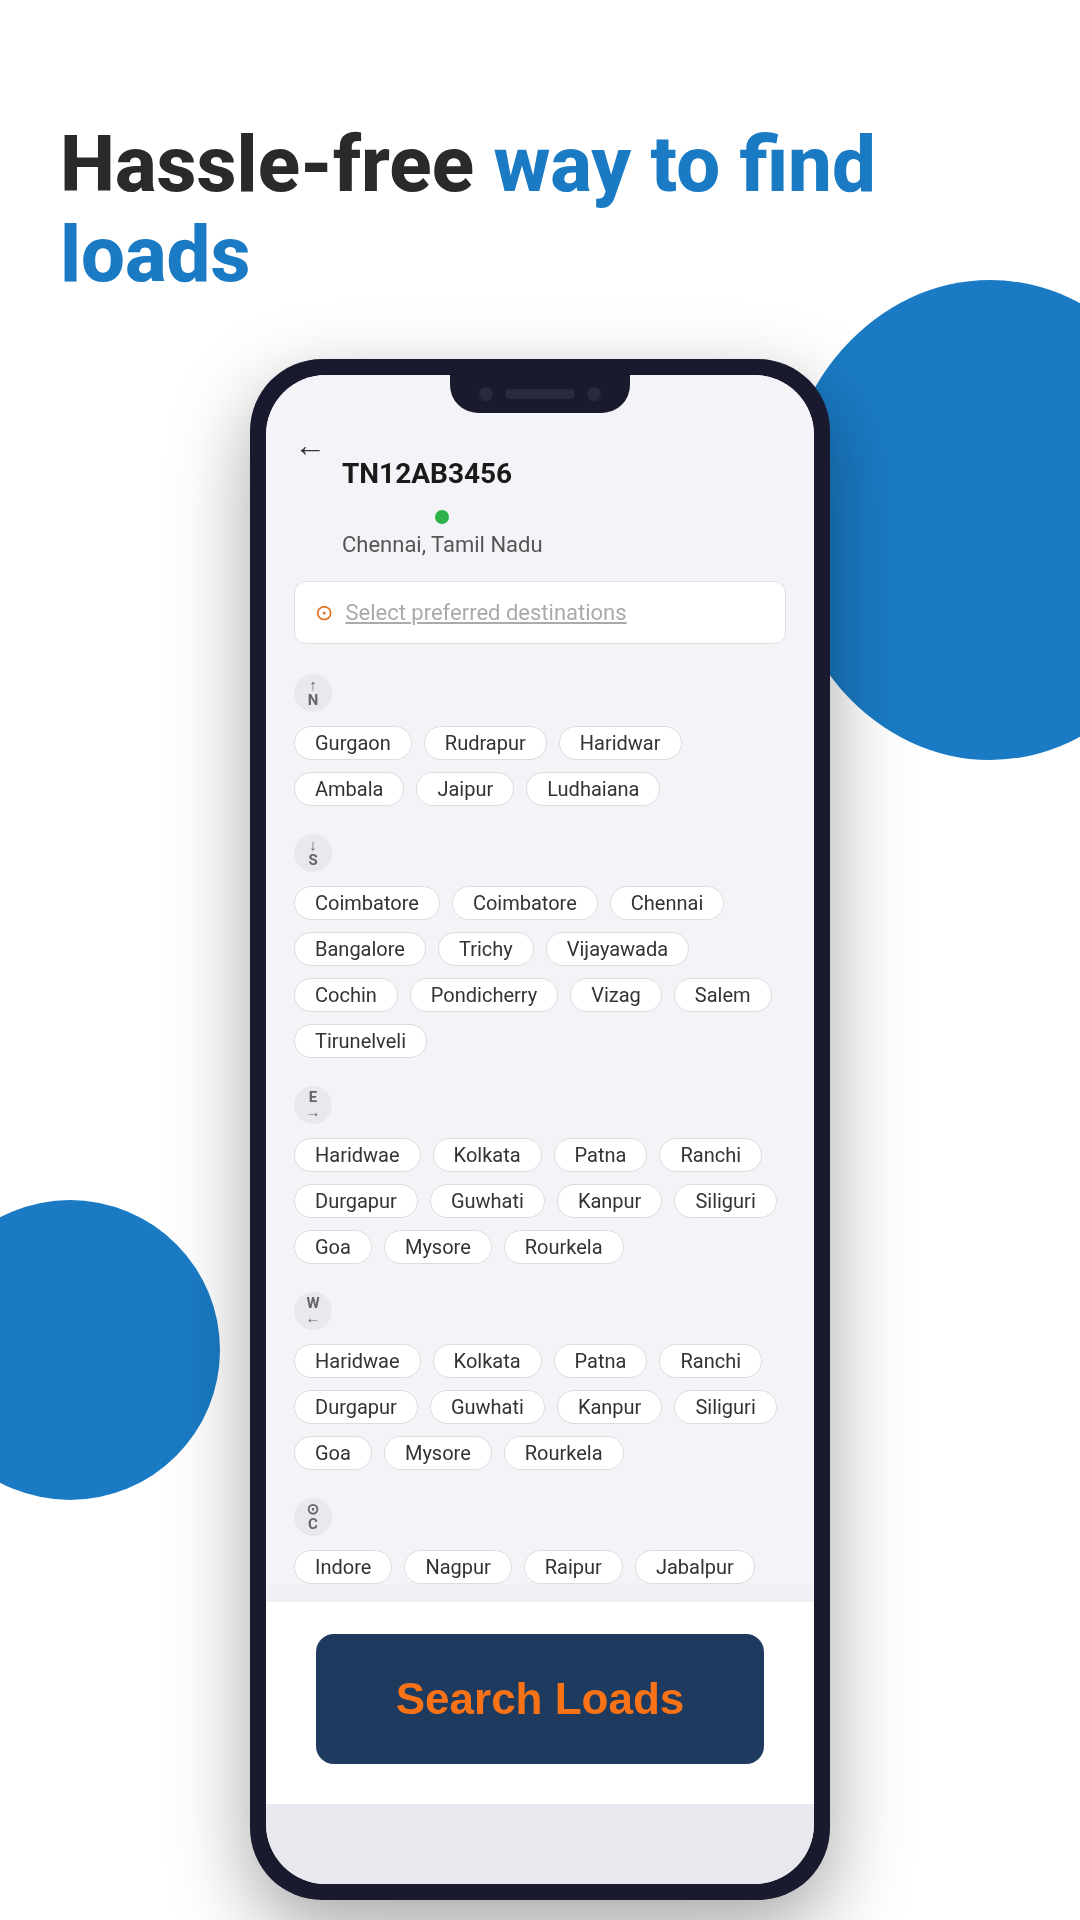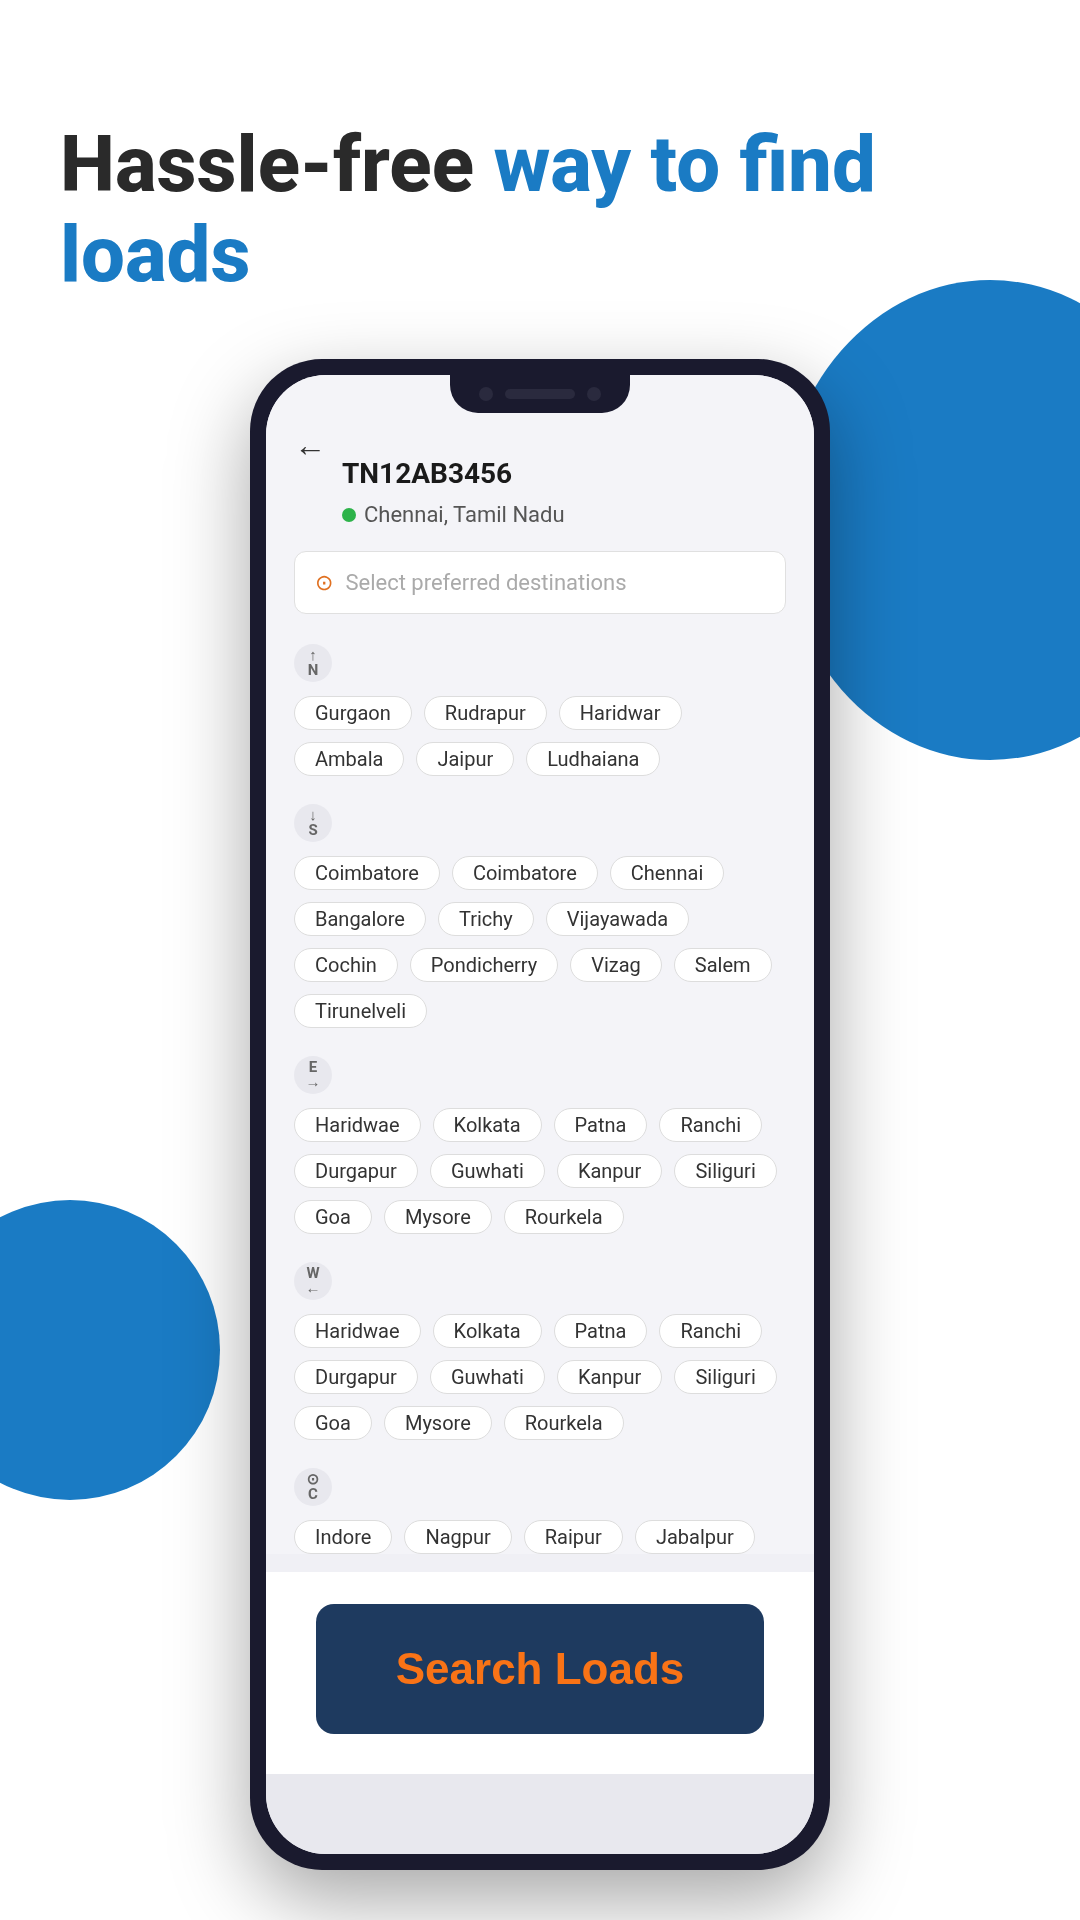--- a/index.html
+++ b/index.html
@@ -130,21 +130,22 @@
       font-weight: 700;
       color: #1a1a1a;
       margin-top: 32px;
     }
     .vehicle-location {
       display: flex;
       align-items: center;
       gap: 8px;
       font-size: 22px;
       color: #555;
-      margin-top: 12px;
+      margin-top: 20px;
+      flex-direction: column;
     }
     .green-dot {
       width: 14px;
       height: 14px;
       background: #2db34a;
       border-radius: 50%;
       flex-shrink: 0;
     }
 
     
@@ -158,20 +159,21 @@
       gap: 12px;
       margin-bottom: 30px;
     }
     .search-pin-icon {
       font-size: 22px;
       color: #e07020;
     }
     .search-placeholder {
       font-size: 22px;
       color: #aaa;
+      text-decoration: underline;
     }
 
     
     .direction-section {
       margin-bottom: 28px;
     }
     .direction-header {
       display: flex;
       align-items: center;
       gap: 12px;

